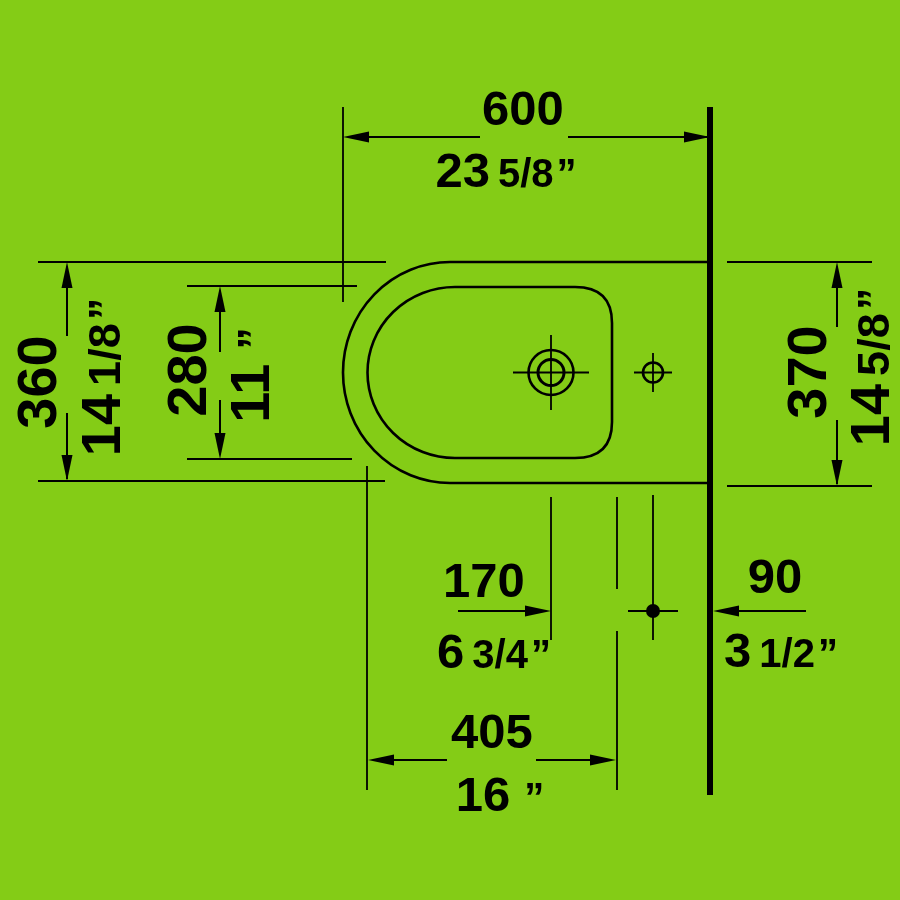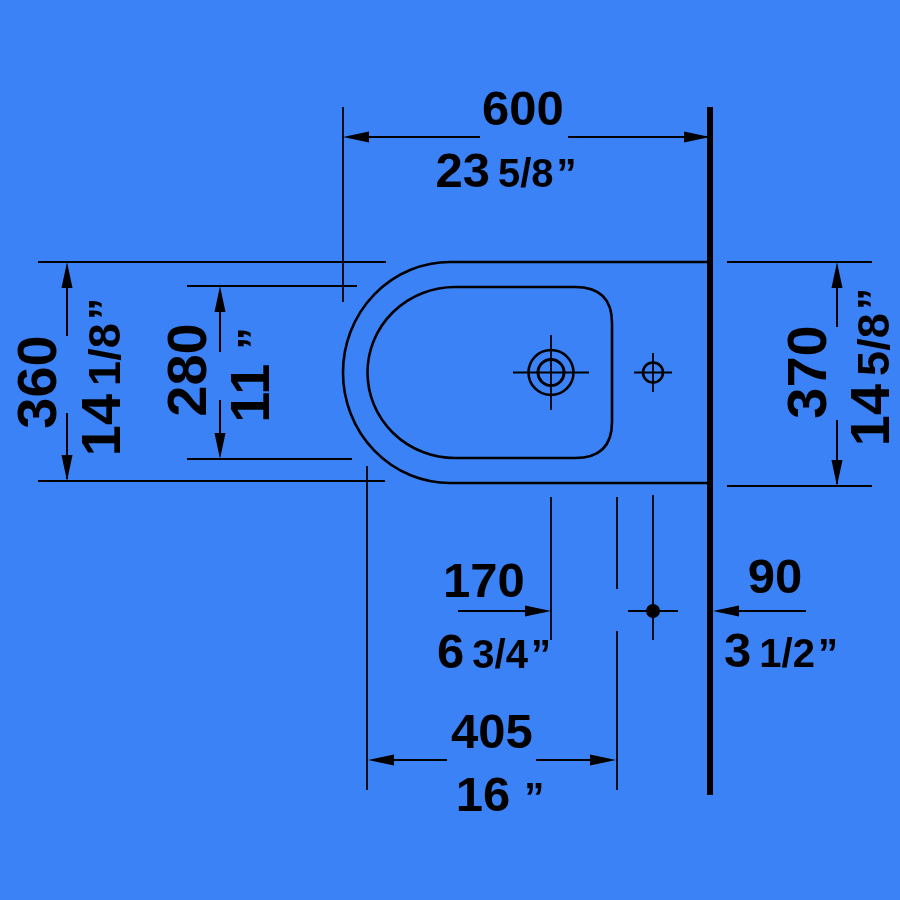--- a/index.html
+++ b/index.html
@@ -1,16 +1,16 @@
 <!DOCTYPE html>
 <html><head>
 <meta charset="utf-8">
 <style>
   html,body{margin:0;padding:0;background:#ffffff;}
-  .canvas{width:900px;height:900px;background:#3b82f6;position:relative;overflow:hidden;}
+  .canvas{width:900px;height:900px;background:#84cc16;position:relative;overflow:hidden;}
   svg{display:block;}
   .ln{stroke:#000;stroke-width:1.8;fill:none;}
   .dimln{stroke:#000;stroke-width:2;fill:none;}
   .outline{stroke:#000;stroke-width:2.6;fill:none;stroke-linejoin:round;}
   .thick{stroke:#000;stroke-width:6;fill:none;}
   .head{fill:#000;stroke:none;}
   .dot{fill:#000;stroke:none;}
   .lbl{font-family:"Liberation Sans","DejaVu Sans",sans-serif;font-weight:700;fill:#000;}
   .mm-h{font-size:49px;}
   .in-h{font-size:49px;}

